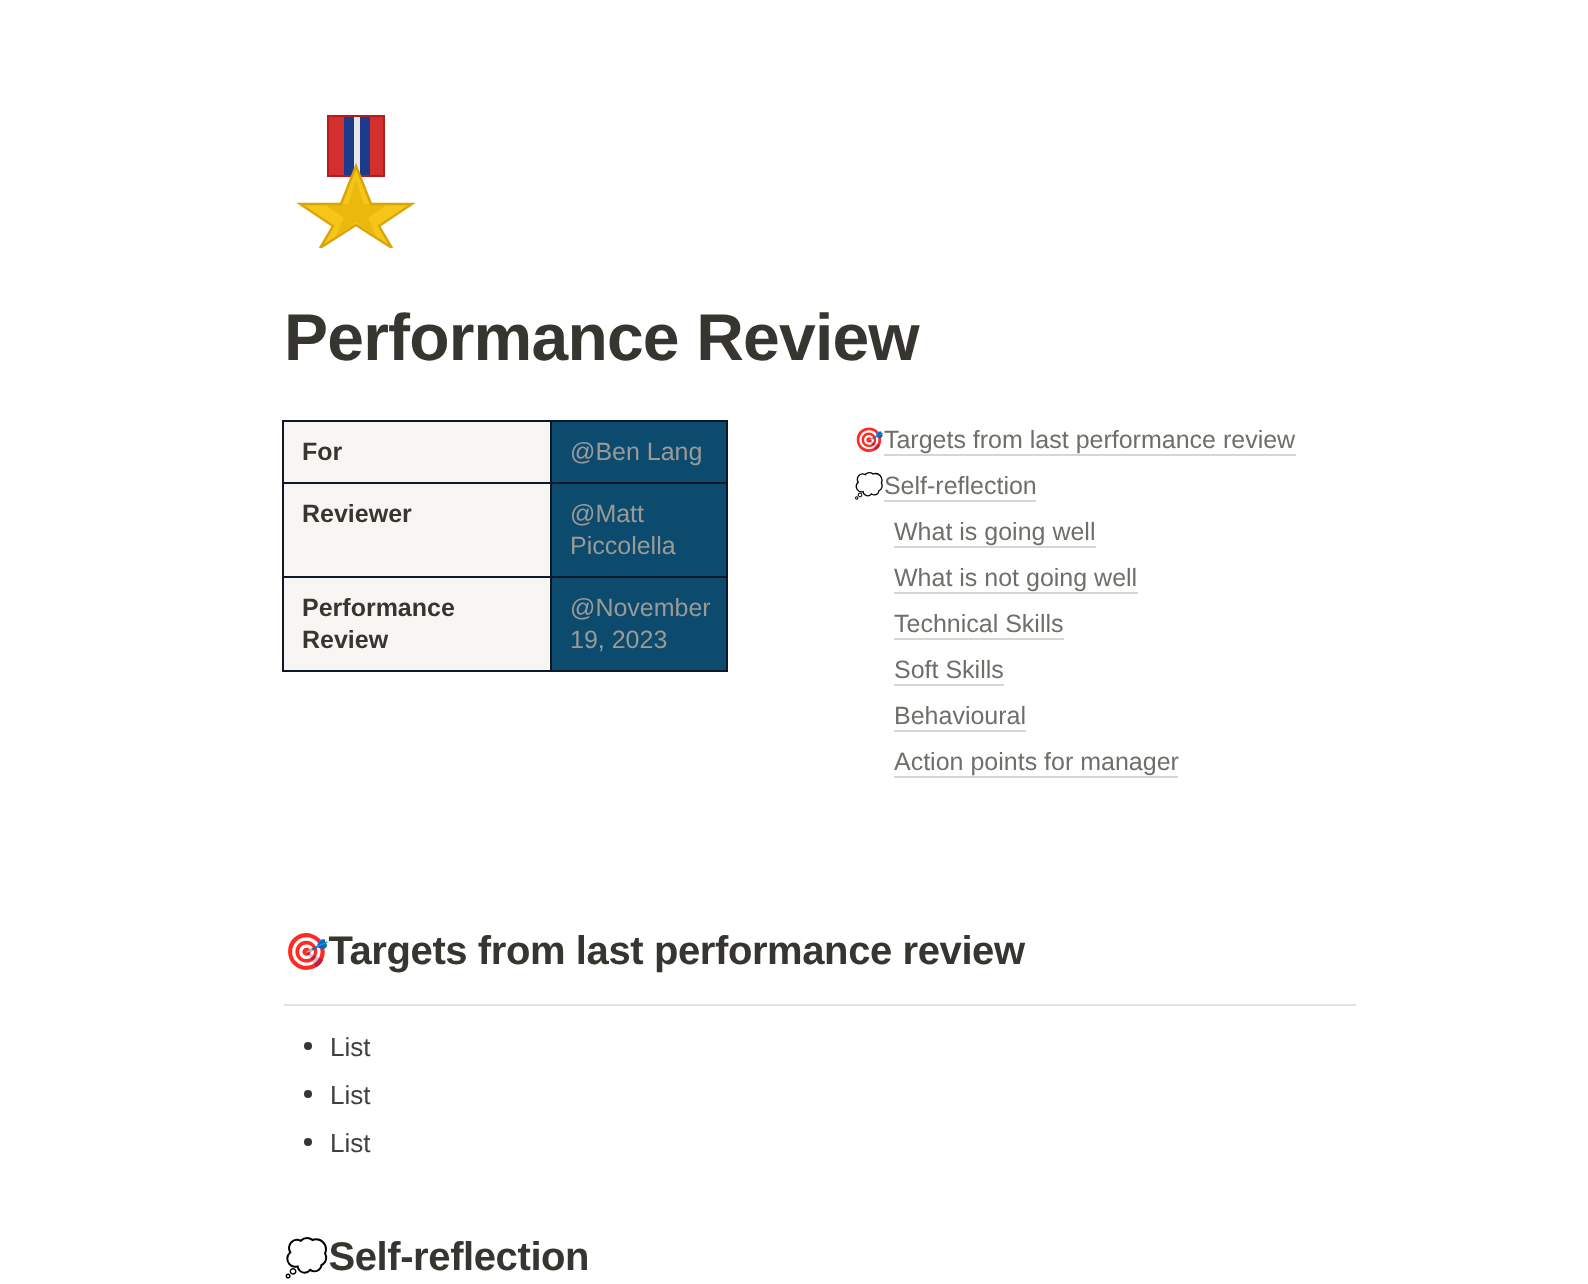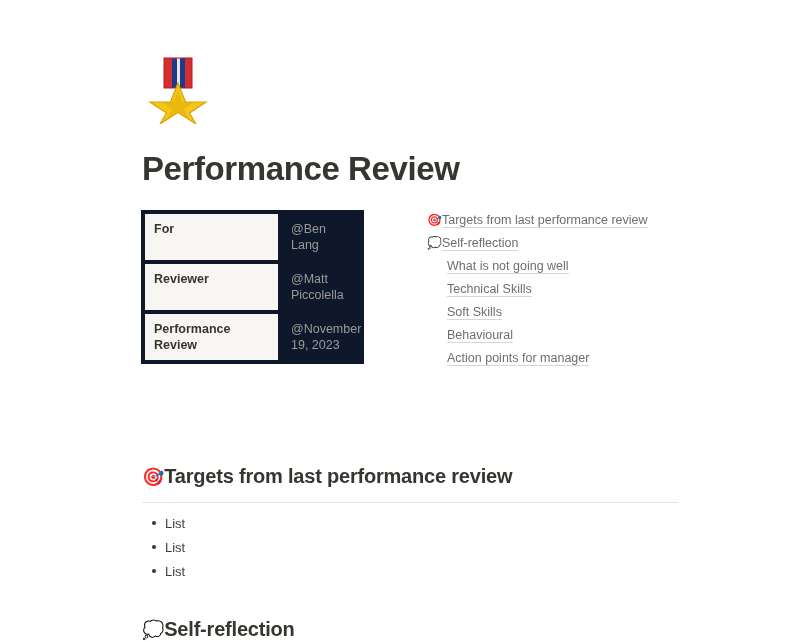--- a/index.html
+++ b/index.html
@@ -53,34 +53,34 @@
   .prop-table {
     position: absolute;
     left: 141px;
     top: 210px;
     width: 223px;
     border-collapse: collapse;
     table-layout: fixed;
     font-size: 12.5px;
   }
   .prop-table td {
-    border: 4px solid #0f172a;
+    border: 1px solid #0f172a;
     padding: 7px 9px;
     vertical-align: top;
     line-height: 16px;
     margin-top: 40px;
   }
   .prop-key {
     width: 115px;
     background: #f7f6f3;
     font-weight: bold;
     color: #37352f;
   }
   .prop-val {
-    background: #0f172a;
+    background: #0c4a6e;
     color: #9b9a97;
   }
 
   
   .toc {
     position: absolute;
     left: 427px;
     top: 209px;
     width: 250px;
     font-size: 12.5px;
@@ -196,20 +196,23 @@
   </table>
 
   <nav class="toc">
     <div class="toc-item lvl-1">
       <span class="toc-emoji">🎯</span><span class="toc-link">Targets from last performance review</span>
     </div>
     <div class="toc-item lvl-1">
       <span class="toc-emoji">💭</span><span class="toc-link">Self-reflection</span>
     </div>
     <div class="toc-item lvl-2">
+      <span class="toc-link">What is going well</span>
+    </div>
+    <div class="toc-item lvl-2">
       <span class="toc-link">What is not going well</span>
     </div>
     <div class="toc-item lvl-2">
       <span class="toc-link">Technical Skills</span>
     </div>
     <div class="toc-item lvl-2">
       <span class="toc-link">Soft Skills</span>
     </div>
     <div class="toc-item lvl-2">
       <span class="toc-link">Behavioural</span>

